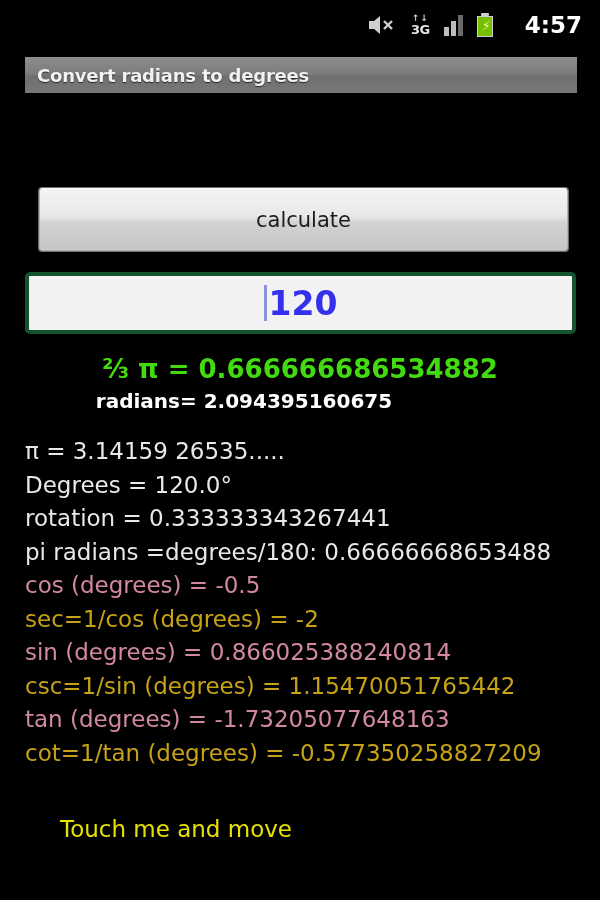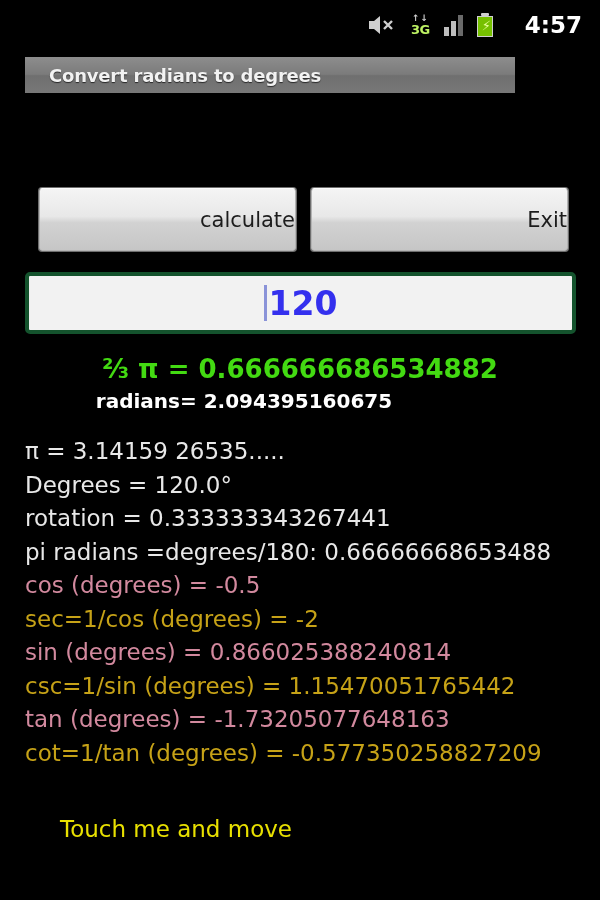--- a/index.html
+++ b/index.html
@@ -28,21 +28,21 @@
     box-sizing: border-box;
   }
   .status-icons {
     display: flex;
     align-items: center;
     gap: 14px;
   }
   .mute-icon { position: relative; width: 30px; height: 24px; display:block; }
   .net-icon { display: flex; flex-direction: column; align-items: center; line-height: 1; }
   .net-arrows { font-size: 9px; color: #cfcfcf; letter-spacing: 1px; font-weight: bold; }
-  .net-label { font-size: 13px; color: #bef264; font-weight: bold; letter-spacing: -0.5px; }
+  .net-label { font-size: 13px; color: #e5e5e5; font-weight: bold; letter-spacing: -0.5px; }
   .signal-icon { display: flex; align-items: flex-end; gap: 2px; height: 22px; }
   .signal-icon i { display: block; width: 5px; background: #9d9d9d; }
   .signal-icon i.b1 { height: 9px;  background: #bdbdbd; }
   .signal-icon i.b2 { height: 15px; background: #bdbdbd; }
   .signal-icon i.b3 { height: 21px; background: #6a6a6a; }
   .battery-icon { position: relative; width: 16px; height: 24px; }
   .battery-icon .cap {
     position: absolute; left: 4px; top: 0; width: 8px; height: 3px;
     background: #cfcfcf; border-radius: 1px;
   }
@@ -59,26 +59,26 @@
     font-weight: bold;
     color: #ffffff;
     margin-left: 18px;
     letter-spacing: 0px;
   }
 
   
   #title-bar {
     position: absolute;
     left: 25px; top: 57px;
-    width: 490px; height: 36px;
+    width: 552px; height: 36px;
     background: linear-gradient(to bottom, #8d8d8d 0%, #7b7b7b 48%, #6f6f6f 52%, #787878 100%);
     display: flex;
     align-items: center;
     box-sizing: border-box;
-    padding-left: 24px;
+    padding-left: 12px;
   }
   #title-bar .title-text {
     color: #f2f2f2;
     font-size: 18px;
     font-weight: bold;
     text-shadow: 0 1px 1px rgba(0,0,0,0.65);
     letter-spacing: -0.2px;
   }
 
   
@@ -91,21 +91,21 @@
   }
   .btn {
     flex: 1 1 0;
     background: linear-gradient(to bottom, #f4f4f4 0%, #e8e8e8 45%, #d2d2d2 55%, #c6c6c6 100%);
     border: 1px solid #b3b3b3;
     border-top-color: #fcfcfc;
     border-radius: 3px;
     box-shadow: 0 0 0 1px #6e6e6e;
     display: flex;
     align-items: center;
-    justify-content: flex-end;
+    justify-content: center;
     color: #1c1c1c;
     font-size: 21px;
     box-sizing: border-box;
     margin-left: 6px;
   }
 
   
   #input-field {
     position: absolute;
     left: 25px; top: 272px;
@@ -208,23 +208,20 @@
   </div>
 </div>
 
 <div id="title-bar">
   <span class="title-text">Convert radians to degrees</span>
 </div>
 
 <div id="button-row">
   <div class="btn">
     <span>calculate</span>
-  </div>
-  <div class="btn">
-    <span>Exit</span>
   </div>
 </div>
 
 <div id="input-field">
   <span class="caret"></span>
   <span class="value">120</span>
 </div>
 
 <div id="result-pi">⅔ π = 0.666666686534882</div>
 <div id="result-radians">radians=  2.094395160675</div>

